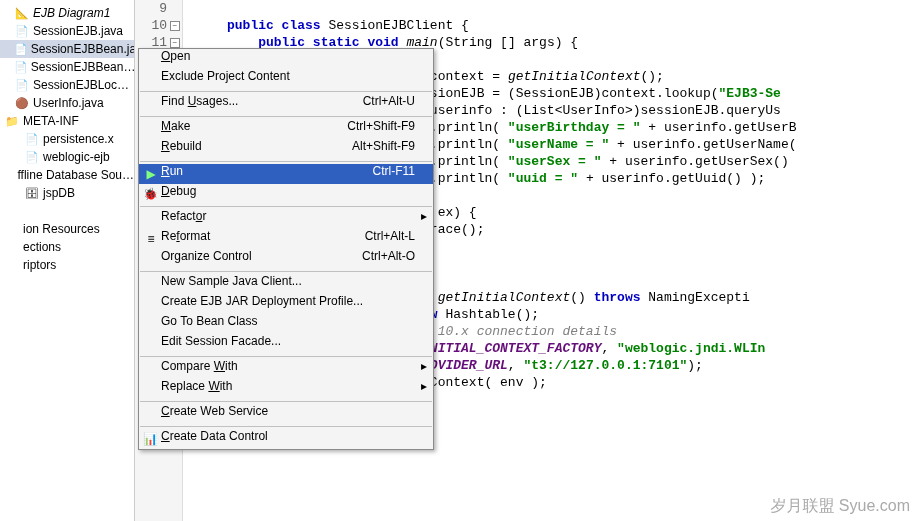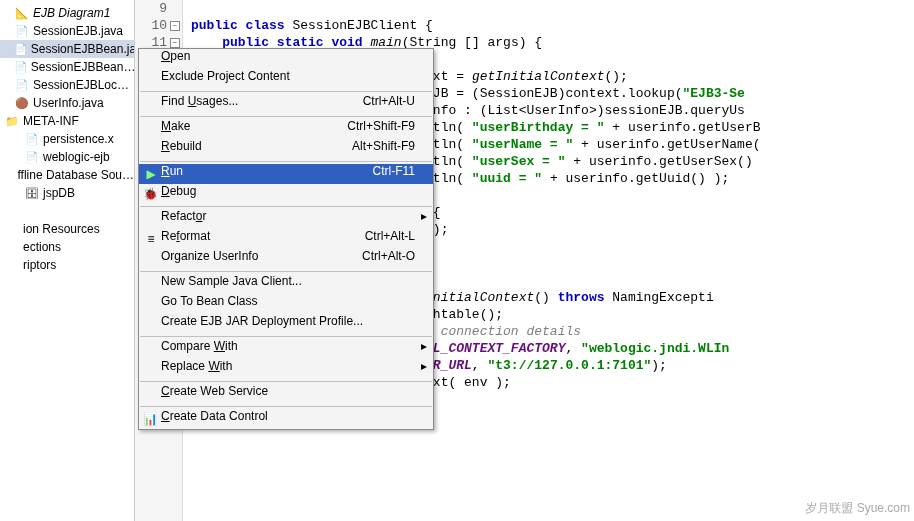--- a/index.html
+++ b/index.html
@@ -66,21 +66,21 @@
     width:10px;height:10px;border:1px solid #888;
     font-size:8px;line-height:8px;text-align:center;
     margin-left:3px;color:#555;background:#fff;
   }
   .code {
     flex: 1;
     padding-left: 8px;
     white-space: pre;
     overflow:hidden;
   }
-  .code .cl { height: 17px; line-height: 17px; }
+  .code .cl { height: 17px; line-height: 17px; margin-left: 36px; }
   .kw { color: #0000c0; font-weight: bold; }
   .fld { color: #0000c0; font-weight: bold; font-style: italic; }
   .str { color: #008000; font-weight: bold; }
   .cmt { color: #808080; font-style: italic; }
   .mname { font-style: italic; text-align: right; }
   .const { color: #660e7a; font-weight: bold; font-style: italic; }
 
   .context-menu {
     position: absolute;
     left: 138px;
@@ -104,21 +104,21 @@
     color: #fff;
   }
   .menu-sep { height: 1px; background: #c0c0c0; margin: 2px 1px; }
   .mi-icon { width: 20px; display:inline-flex;align-items:center;justify-content:center; }
   .mi-label { flex: 1; }
   .mi-short { padding-left: 10px; }
   .mi-arrow { width: 12px; text-align: right; }
   u { text-decoration: underline; }
   .watermark {
     position:absolute; right:4px; bottom:4px;
-    font-size:12px; color:#aaa; font-family:sans-serif;text-align:right;
+    font-size:16px; color:#aaa; font-family:sans-serif;text-align:right;
   }
 </style>
 </head>
 <body>
 
 <div class="workspace">
   <div class="sidebar" id="tree">
       <div class="tree-item">
         <span class="tree-icon">📐</span>
         <span style="font-style: italic;">EJB Diagram1</span>
@@ -341,40 +341,46 @@
       <span class="mi-arrow">▸</span>
     </div>
     <div class="menu-item">
       <span class="mi-icon">≡</span>
       <span class="mi-label">Re<u>f</u>ormat</span>
       <span class="mi-short">Ctrl+Alt-L</span>
       <span class="mi-arrow"></span>
     </div>
     <div class="menu-item">
       <span class="mi-icon"></span>
-      <span class="mi-label">Organize UserInfo</span>
+      <span class="mi-label">Organize Control</span>
       <span class="mi-short">Ctrl+Alt-O</span>
       <span class="mi-arrow"></span>
     </div>
     <div class="menu-sep"></div>
     <div class="menu-item">
       <span class="mi-icon"></span>
       <span class="mi-label">New Sample Java Client...</span>
       <span class="mi-short"></span>
       <span class="mi-arrow"></span>
     </div>
     <div class="menu-item">
       <span class="mi-icon"></span>
+      <span class="mi-label">Create EJB JAR Deployment Profile...</span>
+      <span class="mi-short"></span>
+      <span class="mi-arrow"></span>
+    </div>
+    <div class="menu-item">
+      <span class="mi-icon"></span>
       <span class="mi-label">Go To Bean Class</span>
       <span class="mi-short"></span>
       <span class="mi-arrow"></span>
     </div>
     <div class="menu-item">
       <span class="mi-icon"></span>
-      <span class="mi-label">Create EJB JAR Deployment Profile...</span>
+      <span class="mi-label">Edit Session Facade...</span>
       <span class="mi-short"></span>
       <span class="mi-arrow"></span>
     </div>
     <div class="menu-sep"></div>
     <div class="menu-item">
       <span class="mi-icon"></span>
       <span class="mi-label">Compare <u>W</u>ith</span>
       <span class="mi-short"></span>
       <span class="mi-arrow">▸</span>
     </div>

